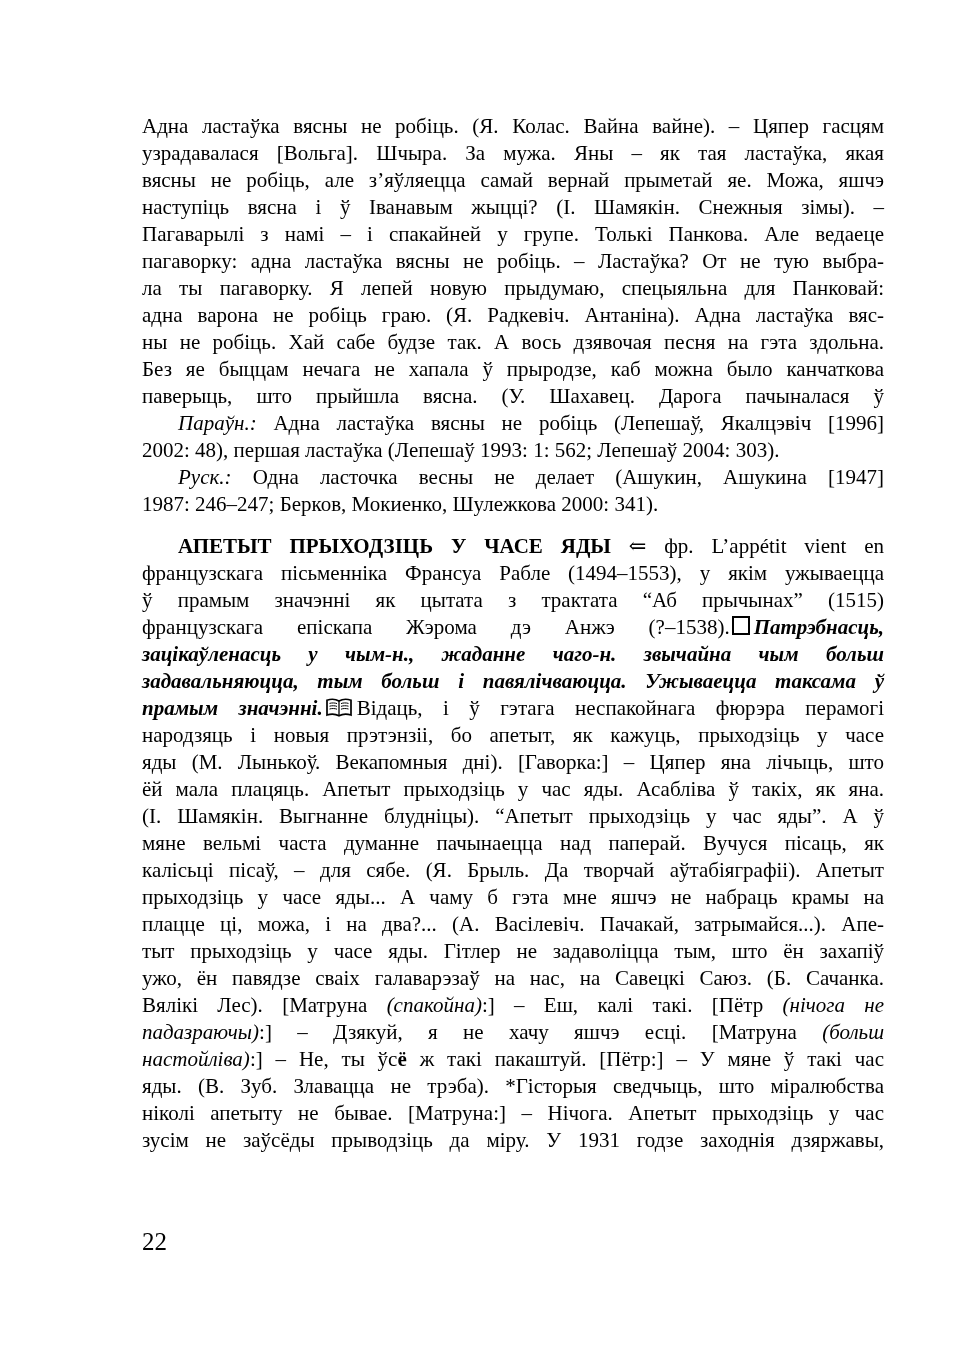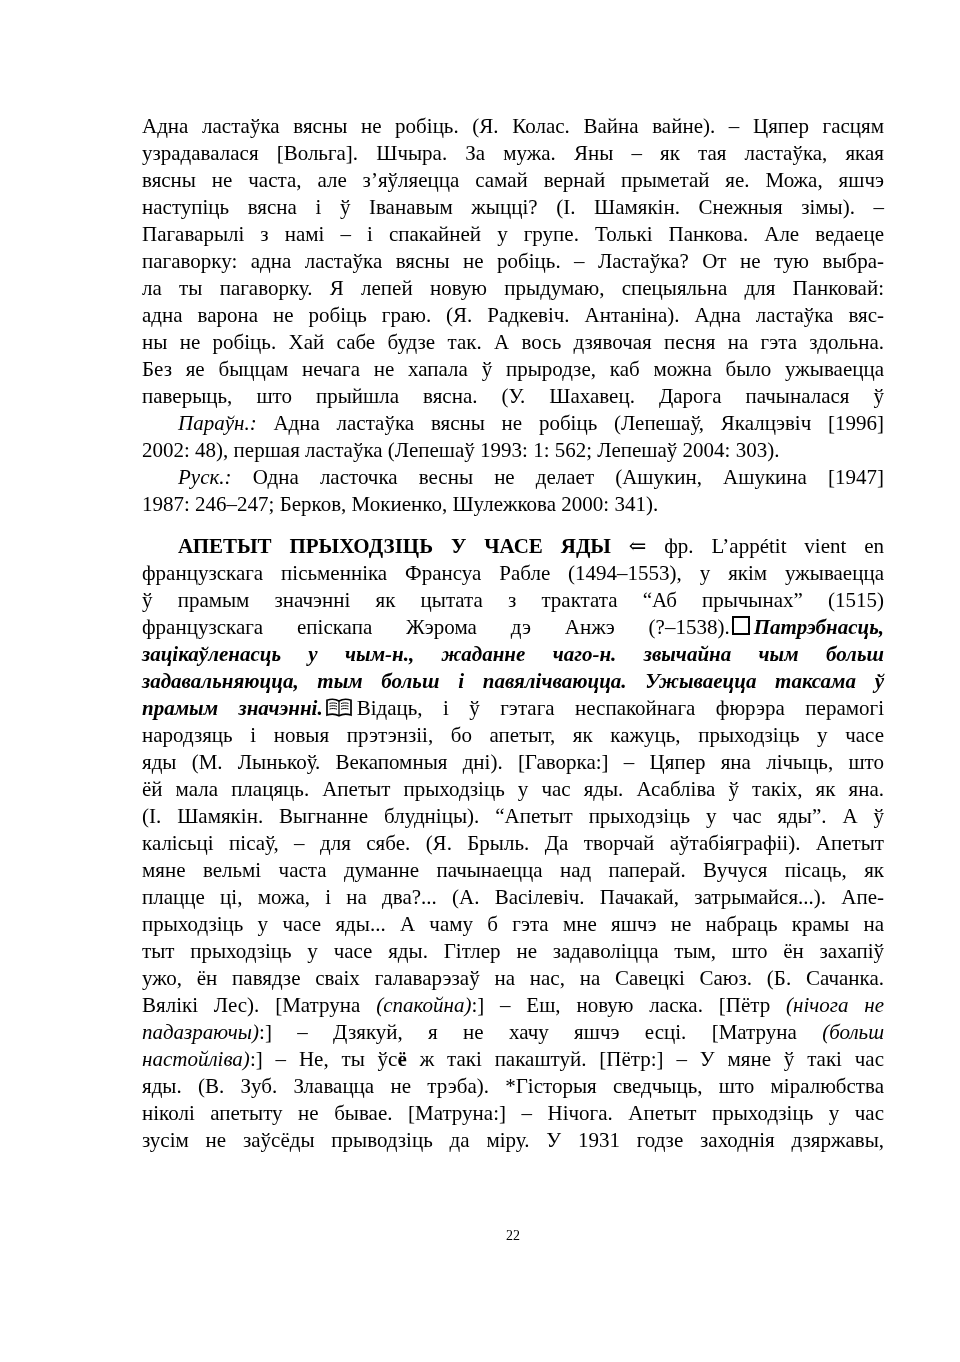--- a/index.html
+++ b/index.html
@@ -44,41 +44,40 @@
     vertical-align: -1px;
     margin: 0 4px 0 2px;
   }
   .book-icon { display: inline-block; margin: 0 4px 0 2px; }
   .book-icon svg { vertical-align: -3px; display: inline-block; }
   .page-number {
     position: absolute;
     left: 142px;
     top: 1228px;
     width: 742px;
-    text-align: center;
-    font-size: 14px;
+    font-size: 25px;
     font-family: "Liberation Serif", "DejaVu Serif", serif;
   }
 </style>
 </head>
 <body>
 
 <div class="page">
   <div class="text-column">
       <div class="para">
         <div class="line"><span class="r-n">Адна ластаўка вясны не робіць. (Я. Колас. Вайна вайне). – Цяпер гасцям</span></div>
         <div class="line"><span class="r-n">узрадавалася [Вольга]. Шчыра. За мужа. Яны – як тая ластаўка, якая</span></div>
-        <div class="line"><span class="r-n">вясны не часта, але з’яўляецца самай вернай прыметай яе. Можа, яшчэ</span></div>
+        <div class="line"><span class="r-n">вясны не робіць, але з’яўляецца самай вернай прыметай яе. Можа, яшчэ</span></div>
         <div class="line"><span class="r-n">наступіць вясна і ў Іванавым жыцці? (І. Шамякін. Снежныя зімы). –</span></div>
         <div class="line"><span class="r-n">Пагаварылі з намі – і спакайней у групе. Толькі Панкова. Але ведаеце</span></div>
         <div class="line"><span class="r-n">пагаворку: адна ластаўка вясны не робіць. – Ластаўка? От не тую выбра-</span></div>
         <div class="line"><span class="r-n">ла ты пагаворку. Я лепей новую прыдумаю, спецыяльна для Панковай:</span></div>
         <div class="line"><span class="r-n">адна варона не робіць граю. (Я. Радкевіч. Антаніна). Адна ластаўка вяс-</span></div>
         <div class="line"><span class="r-n">ны не робіць. Хай сабе будзе так. А вось дзявочая песня на гэта здольна.</span></div>
-        <div class="line"><span class="r-n">Без яе быццам нечага не хапала ў прыродзе, каб можна было ужываецца</span></div>
+        <div class="line"><span class="r-n">Без яе быццам нечага не хапала ў прыродзе, каб можна было канчаткова</span></div>
         <div class="line"><span class="r-n">паверыць, што прыйшла вясна. (У. Шахавец. Дарога пачыналася ў</span></div>
       </div>
       <div class="para">
         <div class="line indent"><span class="r-i">Параўн.:</span><span class="r-n"> Адна ластаўка вясны не робіць (Лепешаў, Якалцэвіч [1996]</span></div>
         <div class="line lastline"><span class="r-n">2002: 48), першая ластаўка (Лепешаў 1993: 1: 562; Лепешаў 2004: 303).</span></div>
       </div>
       <div class="para">
         <div class="line indent"><span class="r-i">Руск.:</span><span class="r-n"> Одна ласточка весны не делает (Ашукин, Ашукина [1947]</span></div>
         <div class="line lastline"><span class="r-n">1987: 246–247; Берков, Мокиенко, Шулежкова 2000: 341).</span></div>
       </div>
@@ -91,27 +90,27 @@
         <div class="line"><span class="r-bi">задавальняюцца, тым больш і павялічваюцца. Ужываецца таксама ў</span></div>
         <div class="line"><span class="r-bi">прамым значэнні.</span><span class="book-icon"><svg width="28" height="20" viewBox="0 0 28 20" xmlns="http://www.w3.org/2000/svg">
               <path d="M14 3 C10.5 1 5.5 1 2 2.2 L2 17 C5.5 15.8 10.5 15.8 14 17.8 C17.5 15.8 22.5 15.8 26 17 L26 2.2 C22.5 1 17.5 1 14 3 Z" fill="none" stroke="#000" stroke-width="1.7"></path>
               <line x1="14" y1="3" x2="14" y2="17.8" stroke="#000" stroke-width="1.3"></line>
               <path d="M4.5 5.4 C7 4.7 10 4.8 12 5.6 M4.5 8.2 C7 7.5 10 7.6 12 8.4 M4.5 11 C7 10.3 10 10.4 12 11.2 M16 5.6 C18 4.8 21 4.7 23.5 5.4 M16 8.4 C18 7.6 21 7.5 23.5 8.2 M16 11.2 C18 10.4 21 10.3 23.5 11" fill="none" stroke="#000" stroke-width="1"></path>
             </svg></span><span class="r-n">Відаць, і ў гэтага неспакойнага фюрэра перамогі</span></div>
         <div class="line"><span class="r-n">народзяць і новыя прэтэнзіі, бо апетыт, як кажуць, прыходзіць у часе</span></div>
         <div class="line"><span class="r-n">яды (М. Лынькоў. Векапомныя дні). [Гаворка:] – Цяпер яна лічыць, што</span></div>
         <div class="line"><span class="r-n">ёй мала плацяць. Апетыт прыходзіць у час яды. Асабліва ў такіх, як яна.</span></div>
         <div class="line"><span class="r-n">(І. Шамякін. Выгнанне блудніцы). “Апетыт прыходзіць у час яды”. А ў</span></div>
+        <div class="line"><span class="r-n">мяне вельмі часта думанне пачынаецца над паперай. Вучуся пісаць, як</span></div>
         <div class="line"><span class="r-n">калісьці пісаў, – для сябе. (Я. Брыль. Да творчай аўтабіяграфіі). Апетыт</span></div>
-        <div class="line"><span class="r-n">мяне вельмі часта думанне пачынаецца над паперай. Вучуся пісаць, як</span></div>
+        <div class="line"><span class="r-n">прыходзіць у часе яды... А чаму б гэта мне яшчэ не набраць крамы на</span></div>
         <div class="line"><span class="r-n">плацце ці, можа, і на два?... (А. Васілевіч. Пачакай, затрымайся...). Апе-</span></div>
-        <div class="line"><span class="r-n">прыходзіць у часе яды... А чаму б гэта мне яшчэ не набраць крамы на</span></div>
         <div class="line"><span class="r-n">тыт прыходзіць у часе яды. Гітлер не задаволіцца тым, што ён захапіў</span></div>
         <div class="line"><span class="r-n">ужо, ён павядзе сваіх галаварэзаў на нас, на Савецкі Саюз. (Б. Сачанка.</span></div>
-        <div class="line"><span class="r-n">Вялікі Лес). [Матруна </span><span class="r-i">(спакойна)</span><span class="r-n">:] – Еш, новую ласка. [Пётр </span><span class="r-i">(нічога не</span></div>
+        <div class="line"><span class="r-n">Вялікі Лес). [Матруна </span><span class="r-i">(спакойна)</span><span class="r-n">:] – Еш, калі такі. [Пётр </span><span class="r-i">(нічога не</span></div>
         <div class="line"><span class="r-i">падазраючы)</span><span class="r-n">:] – Дзякуй, я не хачу яшчэ есці. [Матруна </span><span class="r-i">(больш</span></div>
         <div class="line"><span class="r-i">настойліва)</span><span class="r-n">:] – Не, ты ўс</span><span class="r-b">ё</span><span class="r-n"> ж такі пакаштуй. [Пётр:] – У мяне ў такі час</span></div>
         <div class="line"><span class="r-n">яды. (В. Зуб. Злавацца не трэба). *Гісторыя сведчыць, што міралюбства</span></div>
         <div class="line"><span class="r-n">ніколі апетыту не бывае. [Матруна:] – Нічога. Апетыт прыходзіць у час</span></div>
         <div class="line"><span class="r-n">зусім не заўсёды прыводзіць да міру. У 1931 годзе заходнія дзяржавы,</span></div>
       </div>
     </div>
   <div class="page-number">22</div>
 </div>
 

